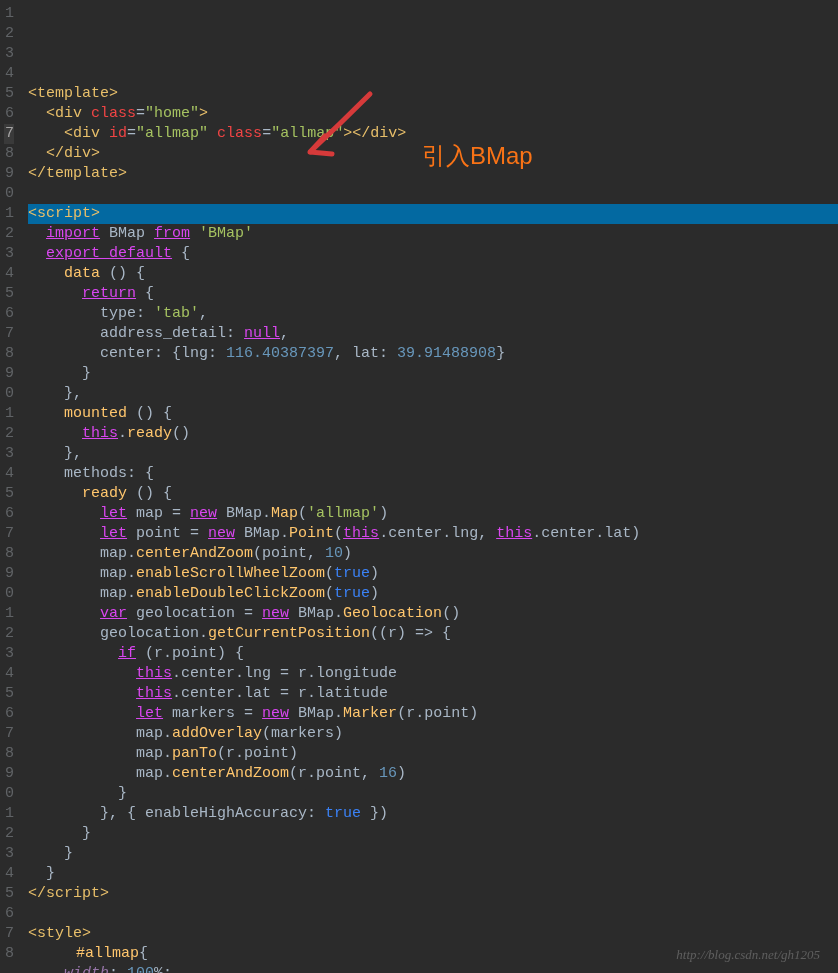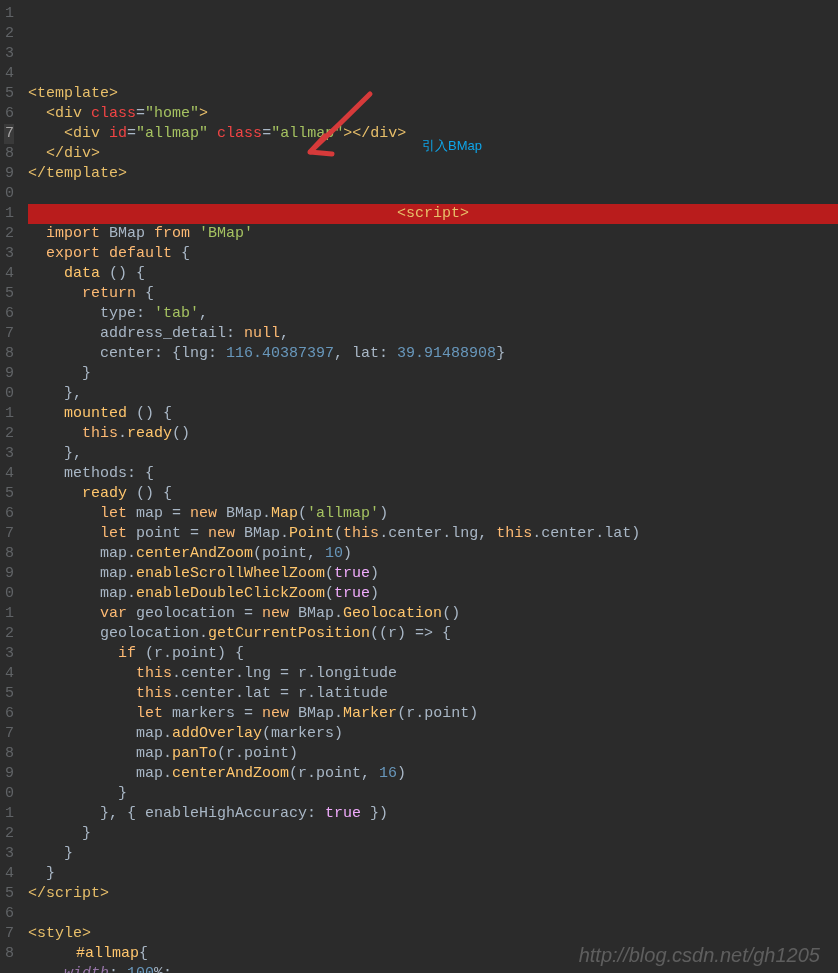--- a/index.html
+++ b/index.html
@@ -29,57 +29,57 @@
 }
 .gutter .ln { height: 20px; }
 .gutter .hl { background: #3a3a3a; color: #a4a3a3; }
 .code {
   flex: 1;
   padding: 4px 0 4px 6px;
   position: relative;
   white-space: pre;
 }
 .line { height: 20px; }
-.line.hl { background: #b91c1c; text-align: center; }
+.line.hl { background: #0369a1; }
 .tag { color: #e8bf6a; }
 .attr { color: #ef4444; }
 .str { color: #a5c261; }
-.kw { color: #fdba74; }
+.kw { color: #d946ef; text-decoration: underline; }
 .id { color: #ffc66d; margin-left: 30px; }
 .num { color: #6897bb; text-align: right; }
 .fn { color: #ffc66d; }
 .op { color: #a9b7c6; }
 .prop { color: #9876aa; }
-.bool { color: #f0abfc; text-align: center; }
+.bool { color: #3b82f6; text-align: center; }
 .it { font-style: italic; }
 .annotation {
   position: absolute;
   left: 268px;
   top: 84px;
   width: 260px;
   height: 90px;
   pointer-events: none;
 }
 .annotation-text {
   position: absolute;
   left: 400px;
-  top: 136px;
-  color: #0ea5e9;
+  top: 146px;
+  color: #f97316;
   font-family: 'Microsoft YaHei', sans-serif;
-  font-size: 13px;
+  font-size: 24px;
 }
 .watermark {
   position: absolute;
   right: 18px;
   bottom: 8px;
   color: #808080;
-  font-size: 20px;
+  font-size: 13px;
   font-style: italic;
   opacity: 0.6;
-  font-family: Liberation Sans, sans-serif;
+  font-family: Liberation Serif, serif;
 }
 </style>
 </head>
 <body>
 
 <div class="editor">
   <div class="gutter">
       <div class="ln">1</div>
       <div class="ln">2</div>
       <div class="ln">3</div>

